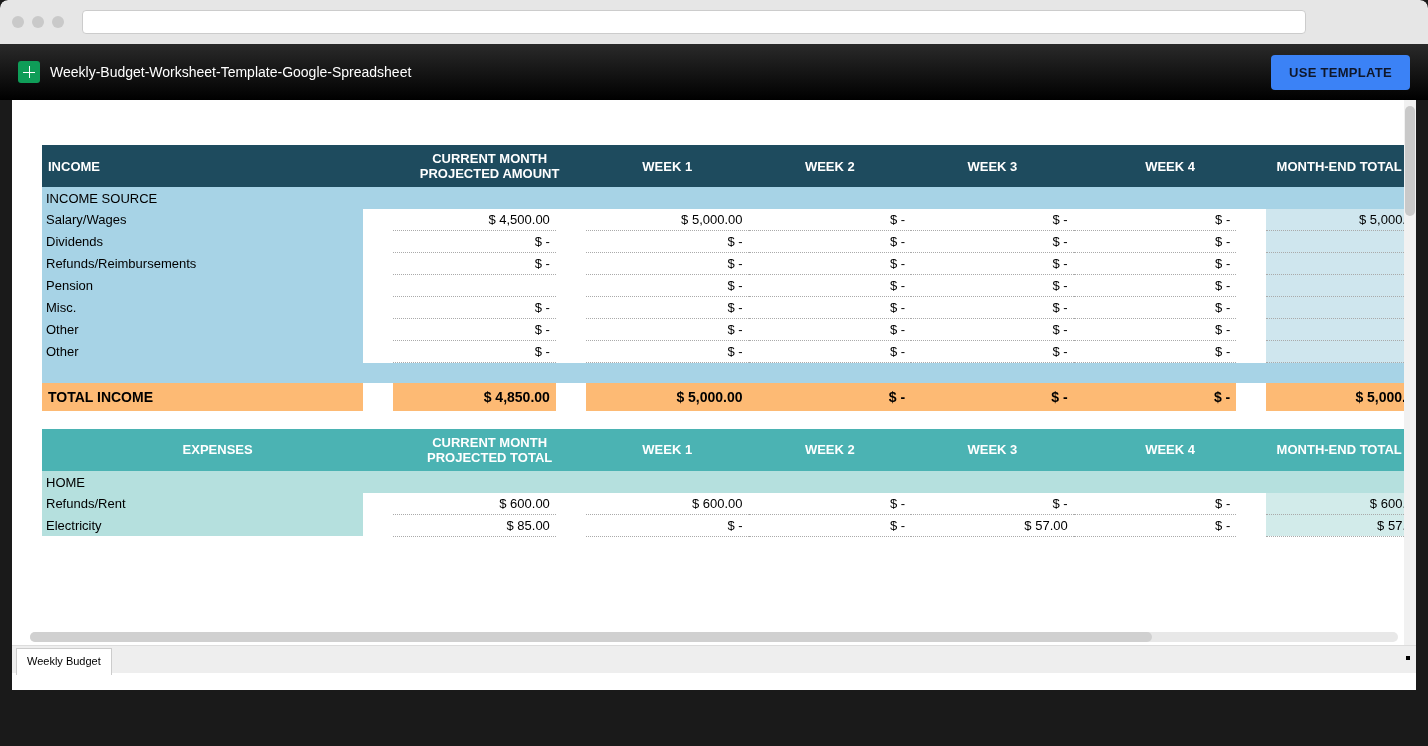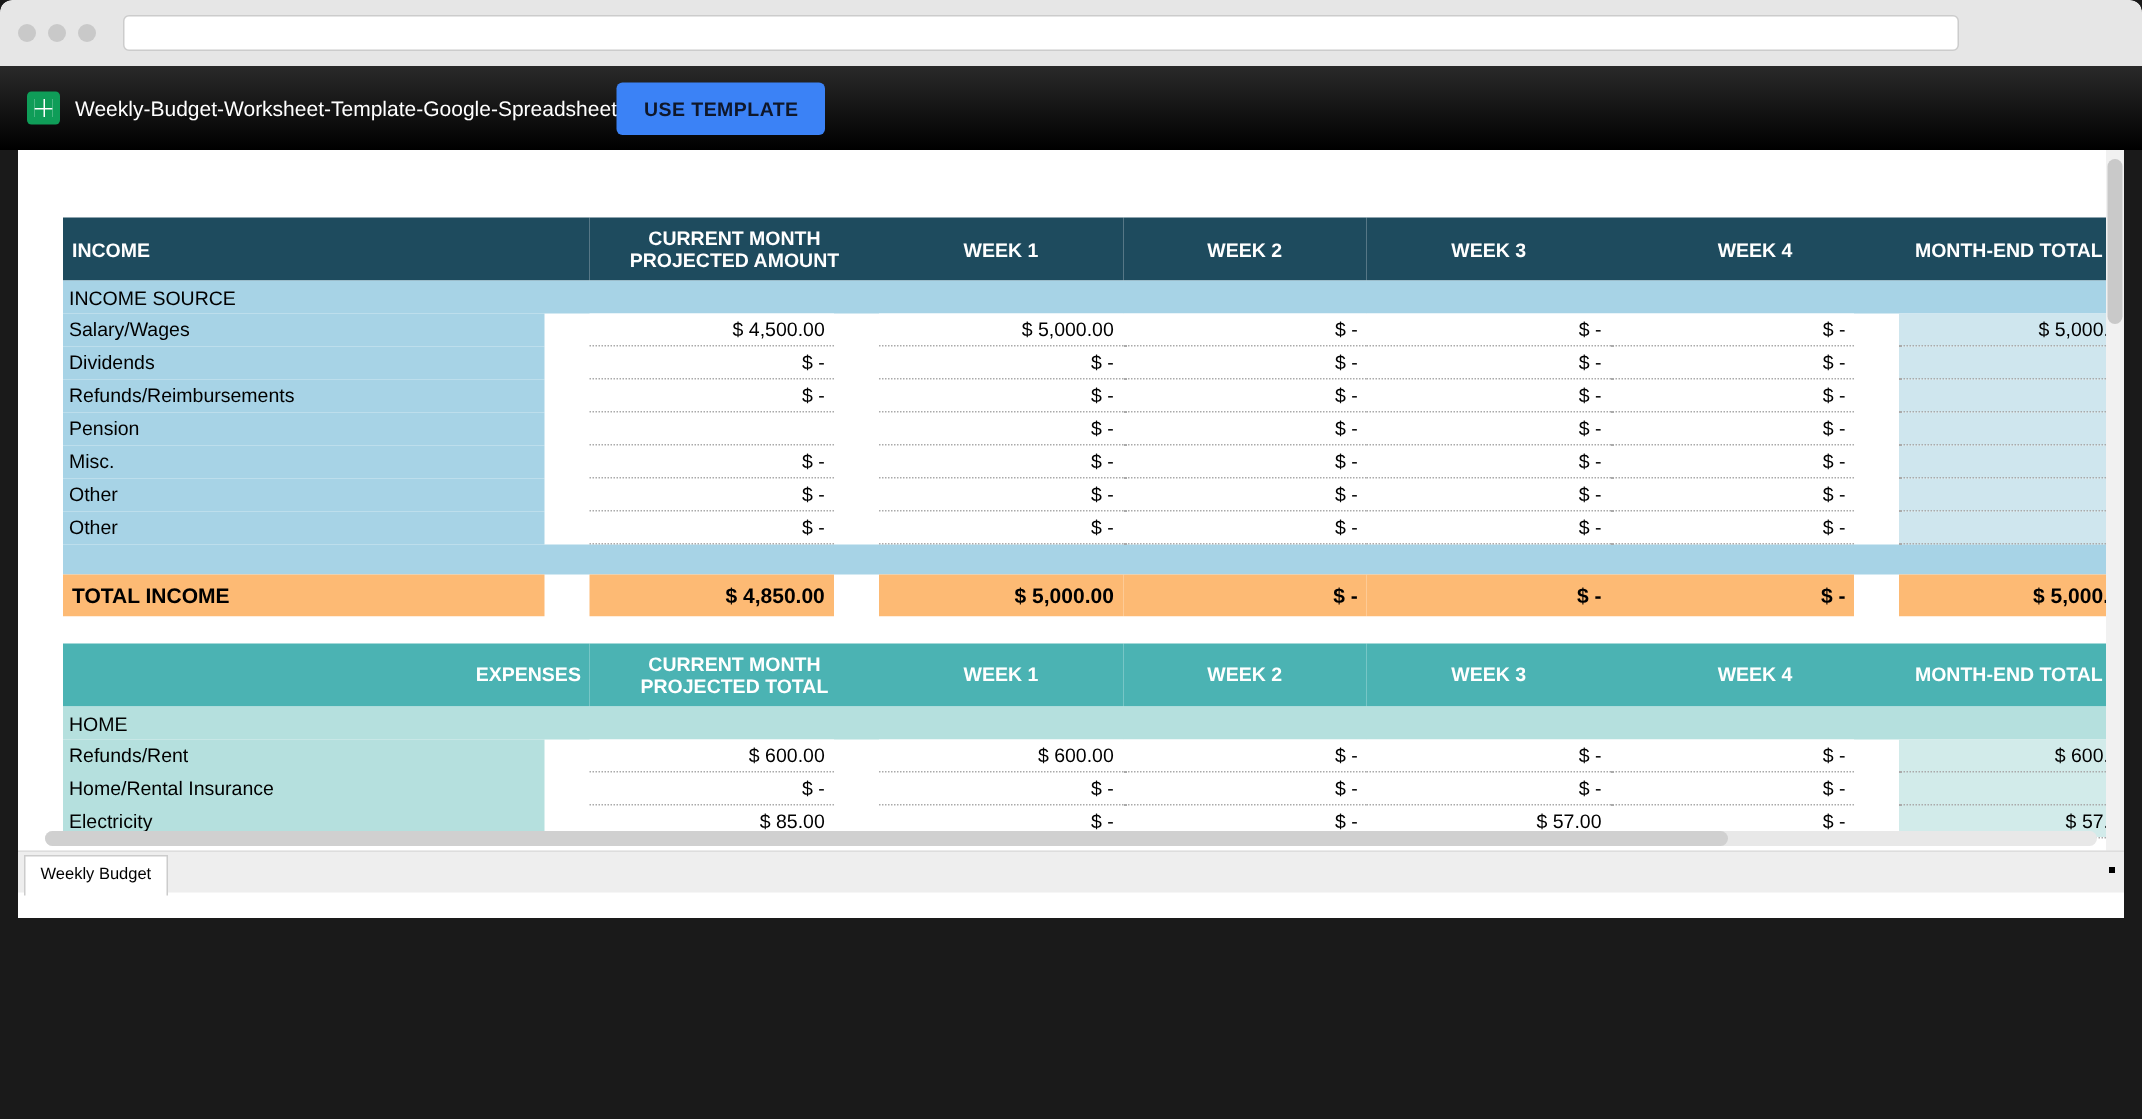--- a/index.html
+++ b/index.html
@@ -30,41 +30,42 @@
     border-radius: 4px;
     margin-right: 110px;
   }
   .app-header {
     background: #000;
     background: linear-gradient(#2a2a2a,#000);
     height: 56px;
     display: flex;
     align-items: center;
     padding: 0 18px;
+    justify-content: space-between;
   }
   .app-title-wrap { display: flex; align-items: center; gap: 10px; }
   .sheets-icon {
     width: 22px; height: 22px; background: #0f9d58; border-radius: 3px;
     display: flex; align-items: center; justify-content: center;
   }
   .sheets-icon-inner {
     width: 12px; height: 12px; background: #fff;
     display: grid; grid-template-columns: 1fr 1fr; grid-template-rows: 1fr 1fr; gap: 1px;
   }
   .sheets-icon-inner div { background: #0f9d58; }
   .app-title { color: #fff; font-size: 14px; font-weight: 500; }
   .use-template-btn {
     background: #3b82f6; color: #0f172a; border: none;
     padding: 10px 18px; font-size: 13px; font-weight: 700;
     border-radius: 4px; cursor: pointer; letter-spacing: 0.3px;
   }
   .sheet-viewport {
     background: #fff;
     margin: 0 12px;
-    height: 512px;
+    height: 590px;
     position: relative;
     overflow: hidden;
   }
   .sheet-scroll {
     position: absolute;
     top: 0; left: 0; right: 0; bottom: 30px;
     overflow: hidden;
     padding: 45px 30px 0 30px;
   }
   .vscroll {
@@ -110,21 +111,21 @@
 
   .hdr-income td {
     background: #1e4b5e; color: #fff; font-weight: 700; font-size: 13px;
     padding: 6px 6px; text-align: center; height: 42px; vertical-align: middle;
   }
   .hdr-income td.left { text-align: left; padding-left: 6px; }
   .hdr-expense td {
     background: #4bb3b3; color: #fff; font-weight: 700; font-size: 13px;
     padding: 6px 6px; text-align: center; height: 42px; vertical-align: middle;
   }
-  .hdr-expense td.left { text-align: right; padding-left: 6px; }
+  .hdr-expense td.left { text-align: center; padding-left: 6px; }
 
   .section-income td { background: #a7d3e6; }
   .section-expense td { background: #b5e0de; }
 
   .subhead td {
     font-weight: 400; font-size: 13px; padding: 4px 4px 3px 4px;
   }
   .row td {
     font-size: 13px; padding: 3px 6px;
   }
@@ -335,32 +336,20 @@
     <td class="cell">$ 600.00</td>
     <td class="gap"></td>
     <td class="cell">$ 600.00</td>
     <td class="cell">$ -</td>
     <td class="cell">$ -</td>
     <td class="cell">$ -</td>
     <td class="gap"></td>
     <td class="celltot">$ 600.</td>
   </tr>
           <tr class="row ">
-    <td class="label">Home/Rental Insurance</td>
-    <td class="gap"></td>
-    <td class="cell">$ -</td>
-    <td class="gap"></td>
-    <td class="cell">$ -</td>
-    <td class="cell">$ -</td>
-    <td class="cell">$ -</td>
-    <td class="cell">$ -</td>
-    <td class="gap"></td>
-    <td class="celltot"></td>
-  </tr>
-          <tr class="row ">
     <td class="label">Electricity</td>
     <td class="gap"></td>
     <td class="cell">$ 85.00</td>
     <td class="gap"></td>
     <td class="cell">$ -</td>
     <td class="cell">$ -</td>
     <td class="cell">$ 57.00</td>
     <td class="cell">$ -</td>
     <td class="gap"></td>
     <td class="celltot">$ 57.</td>

